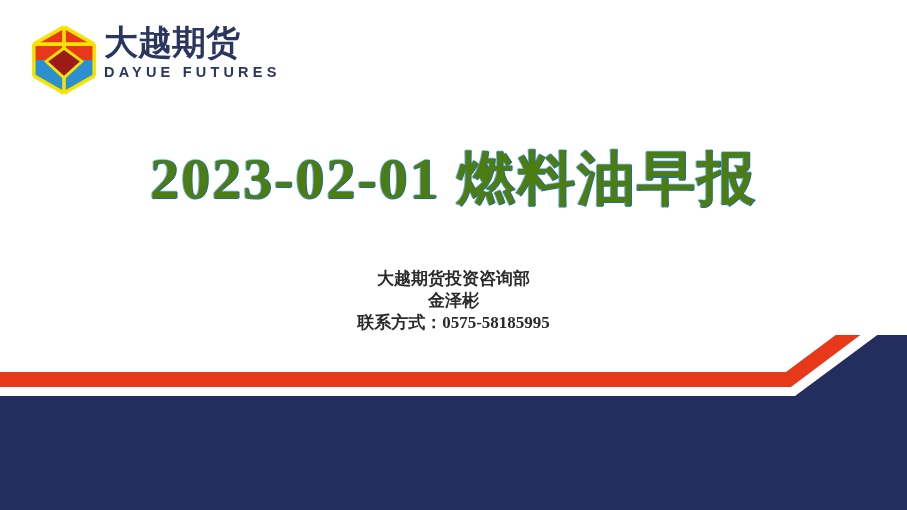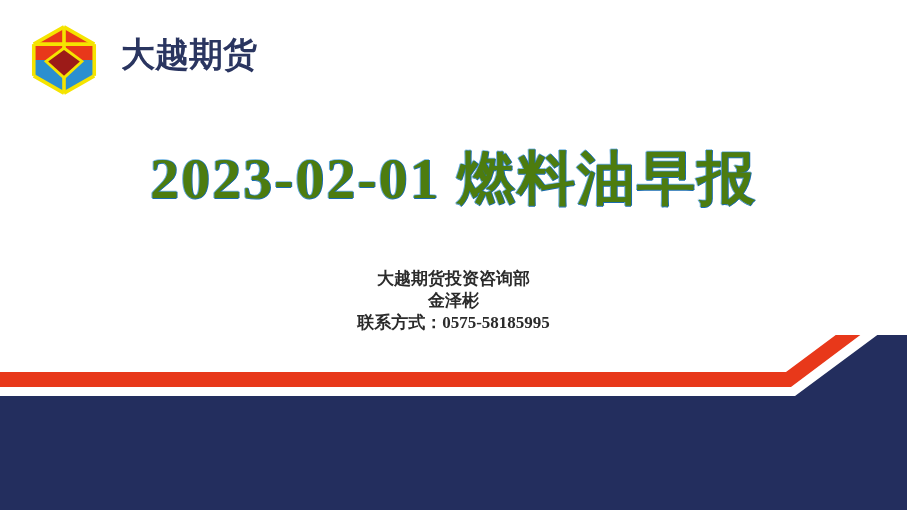--- a/index.html
+++ b/index.html
@@ -29,24 +29,23 @@
   #logo-mark {
     position: absolute;
     left: 0px;
     top: 2px;
     width: 72px;
     height: 72px;
   }
   #logo-wordmark {
     position: absolute;
     left: 76px;
-    top: 12px;
+    top: 0;
     width: 170px;
     height: 66px;
-    text-align: center;
   }
   .wm-cn {
     display: block;
     font-family: "Liberation Sans", sans-serif;
     font-size: 34px;
     font-weight: bold;
     color: #2a3560;
     letter-spacing: 0px;
     line-height: 40px;
     white-space: nowrap;
@@ -154,20 +153,21 @@
           <line x1="92" y1="28" x2="50" y2="4"></line>
           <polygon points="50,34 74,52 50,74 26,52" stroke="#f5e400" stroke-width="5" fill="none"></polygon>
         </g>
 
         <polygon points="50,36 72,52 50,72 28,52" fill="#9c1b18"></polygon>
       </svg>
     </div>
 
     <div id="logo-wordmark">
       <span class="wm-cn">大越期货</span>
+      <span class="wm-en">DAYUE FUTURES</span>
     </div>
 
   </div>
 
 
   <div id="title">2023-02-01  燃料油早报</div>
 
   <div id="contact-block">
     <span class="contact-line">大越期货投资咨询部</span>
     <span class="contact-line">金泽彬</span>

